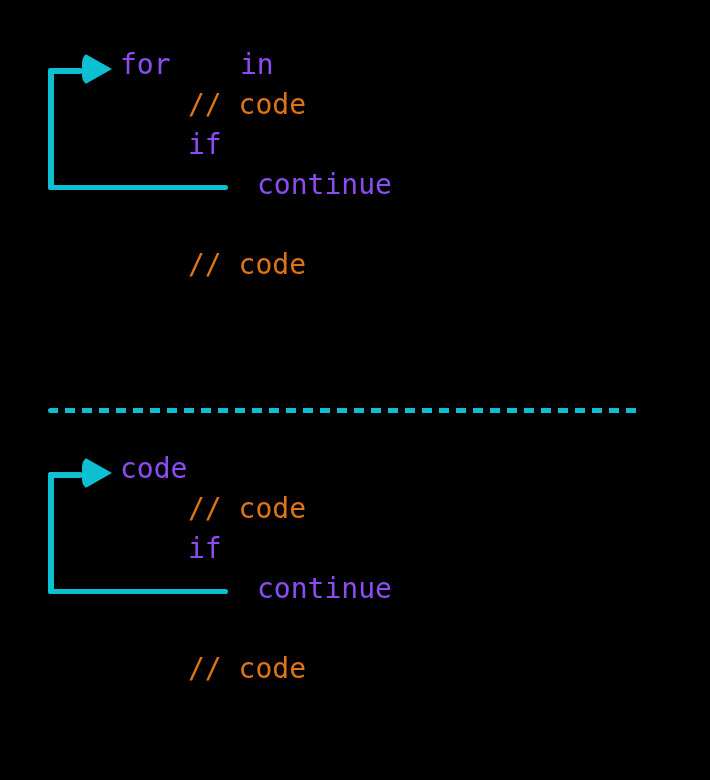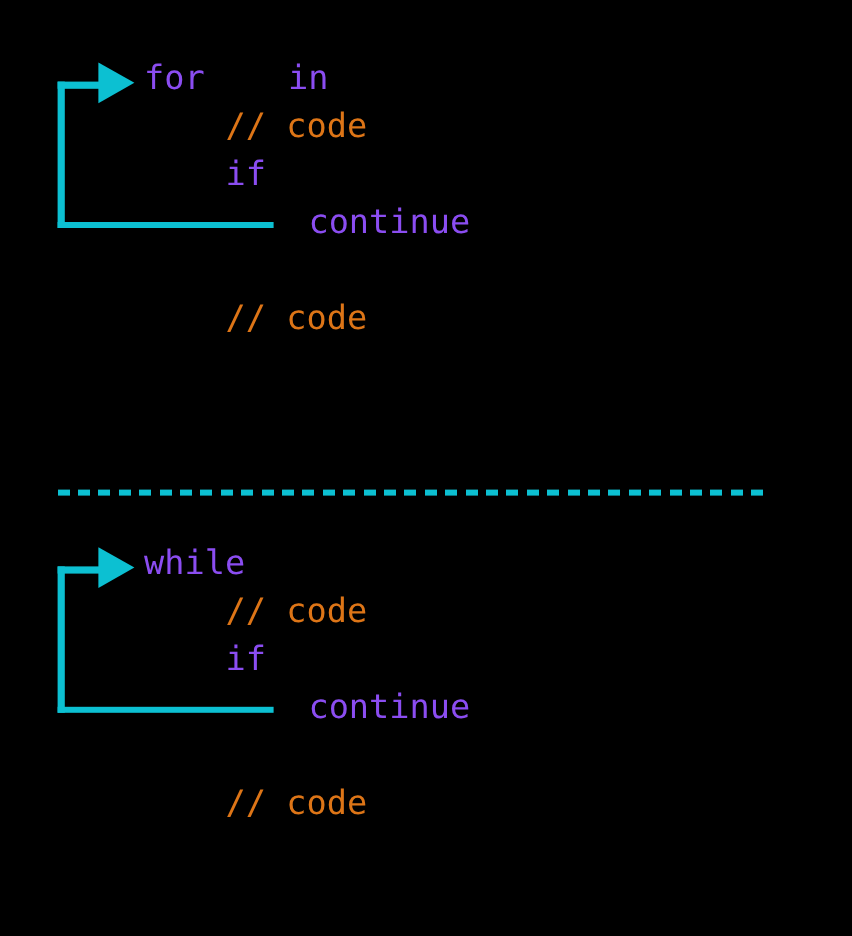--- a/index.html
+++ b/index.html
@@ -1,21 +1,21 @@
 <!DOCTYPE html>
 <html style="--keyword: #8b4df1; --comment: #dd7517; --arrow: #0cc0d2; --background: #000000;"><head>
 <meta charset="utf-8">
 <style>
   :root {
     --keyword: #8b4df1;
     --comment: #dd7517;
     --arrow: #0cc0d2;
     --background: #000000;
   }
-  * { margin: 0; padding: 0; box-sizing: border-box; }
+  * { margin: 0; padding: 0; box-sizing: border-box; border-radius: 10px; }
   html, body { background: var(--background); }
   .canvas {
     position: relative;
     width: 710px;
     height: 780px;
     background: var(--background);
     overflow: hidden;
     font-family: "DejaVu Sans Mono", "Liberation Mono", monospace;
   }
   .tok {
@@ -93,20 +93,20 @@
   </div>
 
   <div class="divider"></div>
 
   <div class="sec-bot">
     <div class="arrow-part v-line"></div>
     <div class="arrow-part h-top"></div>
     <div class="tri"></div>
     <div class="arrow-part h-bottom"></div>
 
-    <span class="tok kw t-while">while</span>
+    <span class="tok kw t-while">code</span>
     <span class="tok cm t-code2a">// code</span>
     <span class="tok kw t-if2">if</span>
     <span class="tok kw t-cont2">continue</span>
     <span class="tok cm t-code2b">// code</span>
   </div>
 
 </div>
 
 </body></html>

